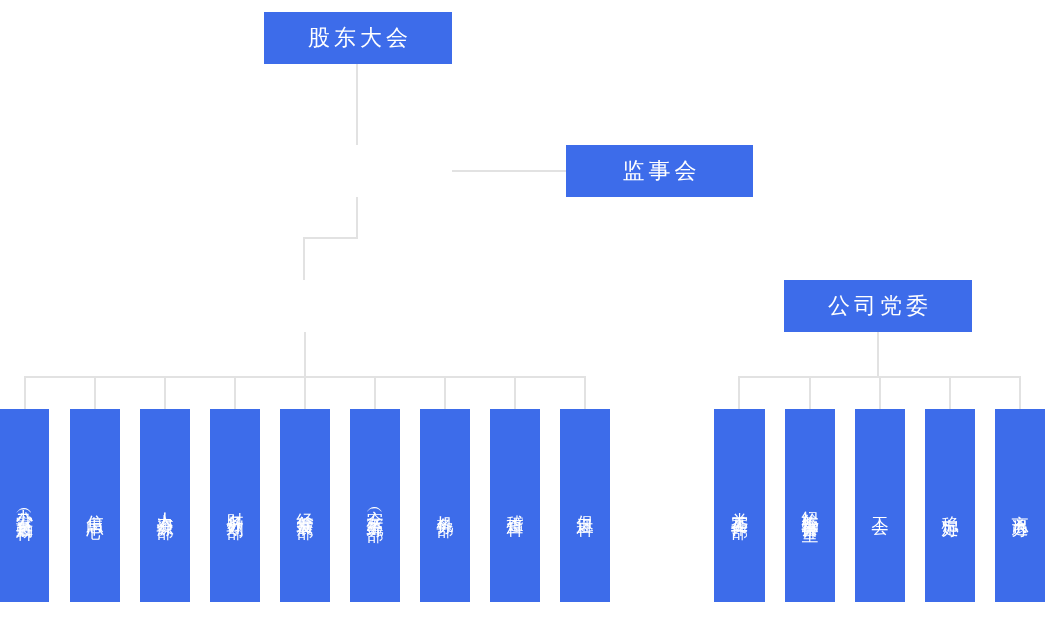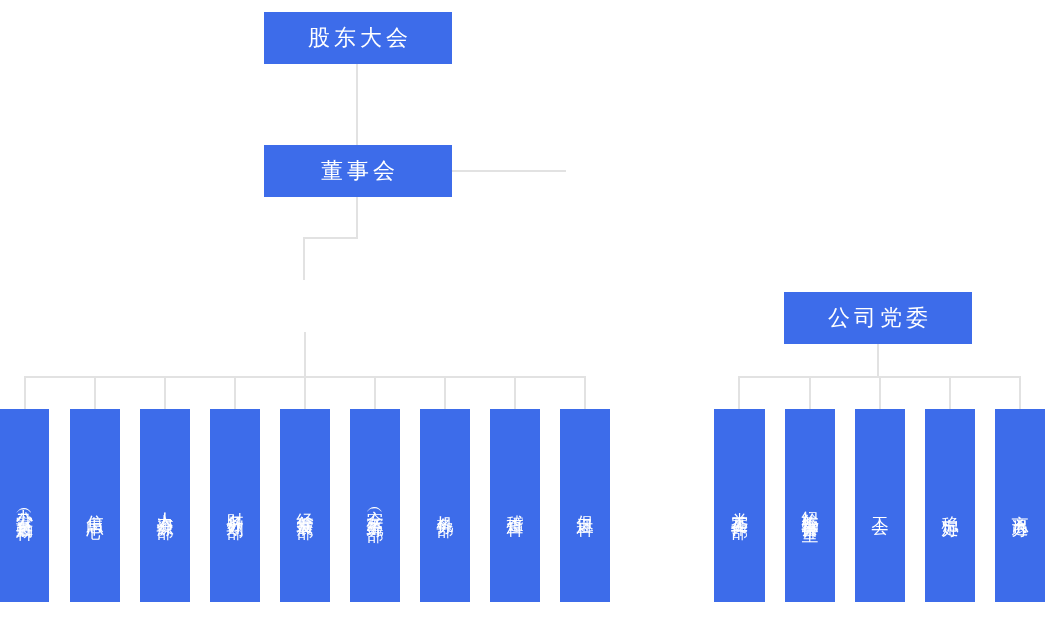--- a/index.html
+++ b/index.html
@@ -74,22 +74,22 @@
 
   <div class="cline" style="left:877px;top:332px;width:2px;height:46px"></div>
   <div class="cline" style="left:738px;top:376px;width:283px;height:2px"></div>
   <div class="cline" style="left:738px;top:376px;width:2px;height:33px"></div>
   <div class="cline" style="left:809px;top:376px;width:2px;height:33px"></div>
   <div class="cline" style="left:879px;top:376px;width:2px;height:33px"></div>
   <div class="cline" style="left:949px;top:376px;width:2px;height:33px"></div>
   <div class="cline" style="left:1019px;top:376px;width:2px;height:33px"></div>
 
   <div class="node hnode" style="left:264px;top:12px">股东大会</div>
-  <div class="node hnode" style="left:264px;top:145px">董事会</div>
-  <div class="node hnode" style="left:784px;top:292px">公司党委</div>
+  <div class="node hnode" style="left:566px;top:145px;width:187px">监事会</div>
+  <div class="node hnode" style="left:784px;top:280px">公司党委</div>
 
   <div class="node vnode" style="left:0px;width:49px">办公室（后勤科）</div>
   <div class="node vnode" style="left:70px">信息中心</div>
   <div class="node vnode" style="left:140px">人力资源部</div>
   <div class="node vnode" style="left:210px">财务计划部</div>
   <div class="node vnode" style="left:280px">经营发展部</div>
   <div class="node vnode" style="left:350px">安全（统筹）部</div>
   <div class="node vnode" style="left:420px">机务部</div>
   <div class="node vnode" style="left:490px">稽查科</div>
   <div class="node vnode" style="left:560px">保卫科</div>

